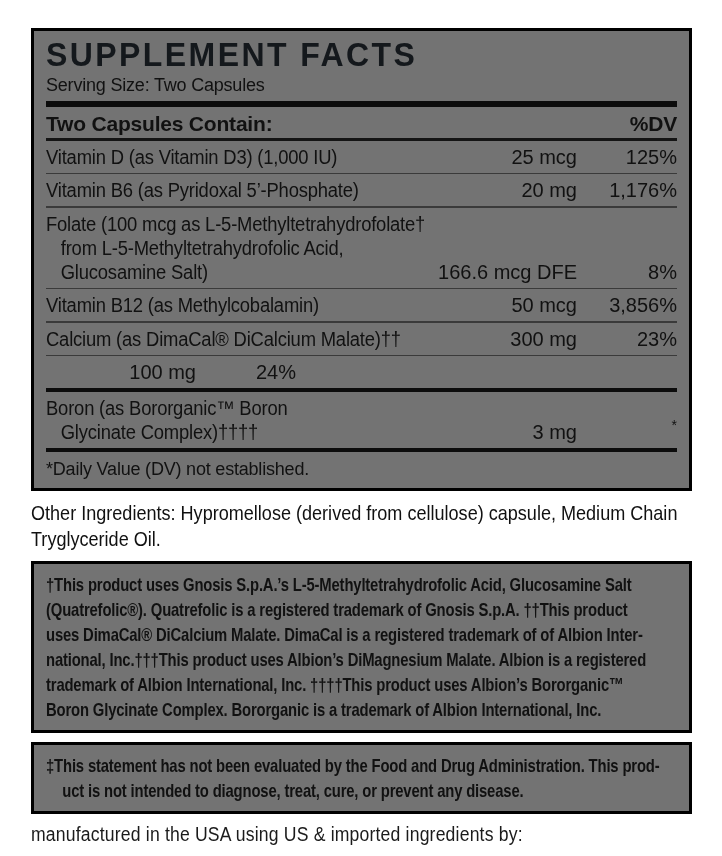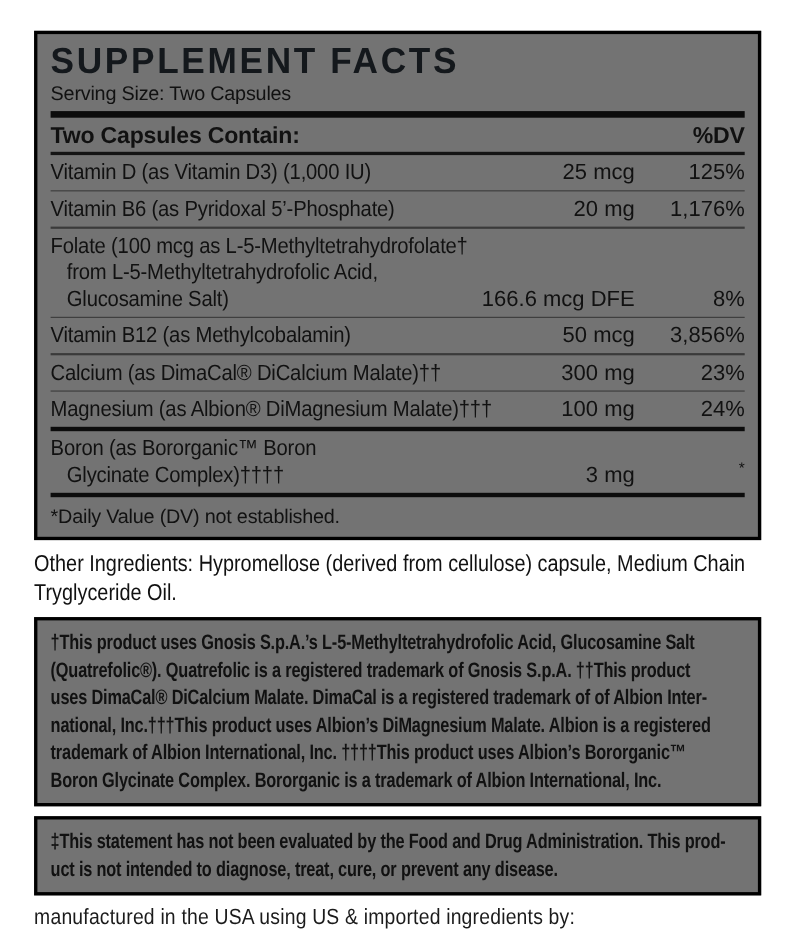--- a/index.html
+++ b/index.html
@@ -54,21 +54,21 @@
     transform:scaleX(0.86); transform-origin:0 50%;
   }
 
   
   .note-panel { margin-top:9px; padding:8px 10px 8px 12px; }
   .note-line {
     font-size:19px; font-weight:bold; line-height:25px; white-space:nowrap;
     letter-spacing:-0.2px;
     transform:scaleX(0.78); transform-origin:0 50%;
   }
-  .disclaimer-panel { margin-top:9px; padding:8px 10px 8px 12px; }
+  .disclaimer-panel { margin-top:9px; padding:8px 10px 8px 12px;text-align:center; }
 
   
   .footer { margin-top:9px; }
   .footer-line1 {
     font-size:20px; line-height:23px; letter-spacing:0.2px; color:#1b1b1b;
     white-space:nowrap; transform:scaleX(0.88); transform-origin:0 50%;
   }
 </style>
 </head>
 <body>
@@ -129,23 +129,20 @@
     <div class="row">
       <div class="row-name">
         <div class="name-line">Calcium (as DimaCal® DiCalcium Malate)††</div>
       </div>
       <div class="row-amount">300 mg</div>
       <div class="row-dv">23%</div>
     </div>
     <div class="rule-thin"></div>
 
     <div class="row">
-      <div class="row-name">
-        <div class="name-line">Magnesium (as Albion® DiMagnesium Malate)†††</div>
-      </div>
       <div class="row-amount">100 mg</div>
       <div class="row-dv">24%</div>
     </div>
     <div class="rule-thick"></div>
 
     <div class="row">
       <div class="row-name">
         <div class="name-line">Boron (as Bororganic™ Boron</div>
         <div class="name-line cont">Glycinate Complex)††††</div>
       </div>

